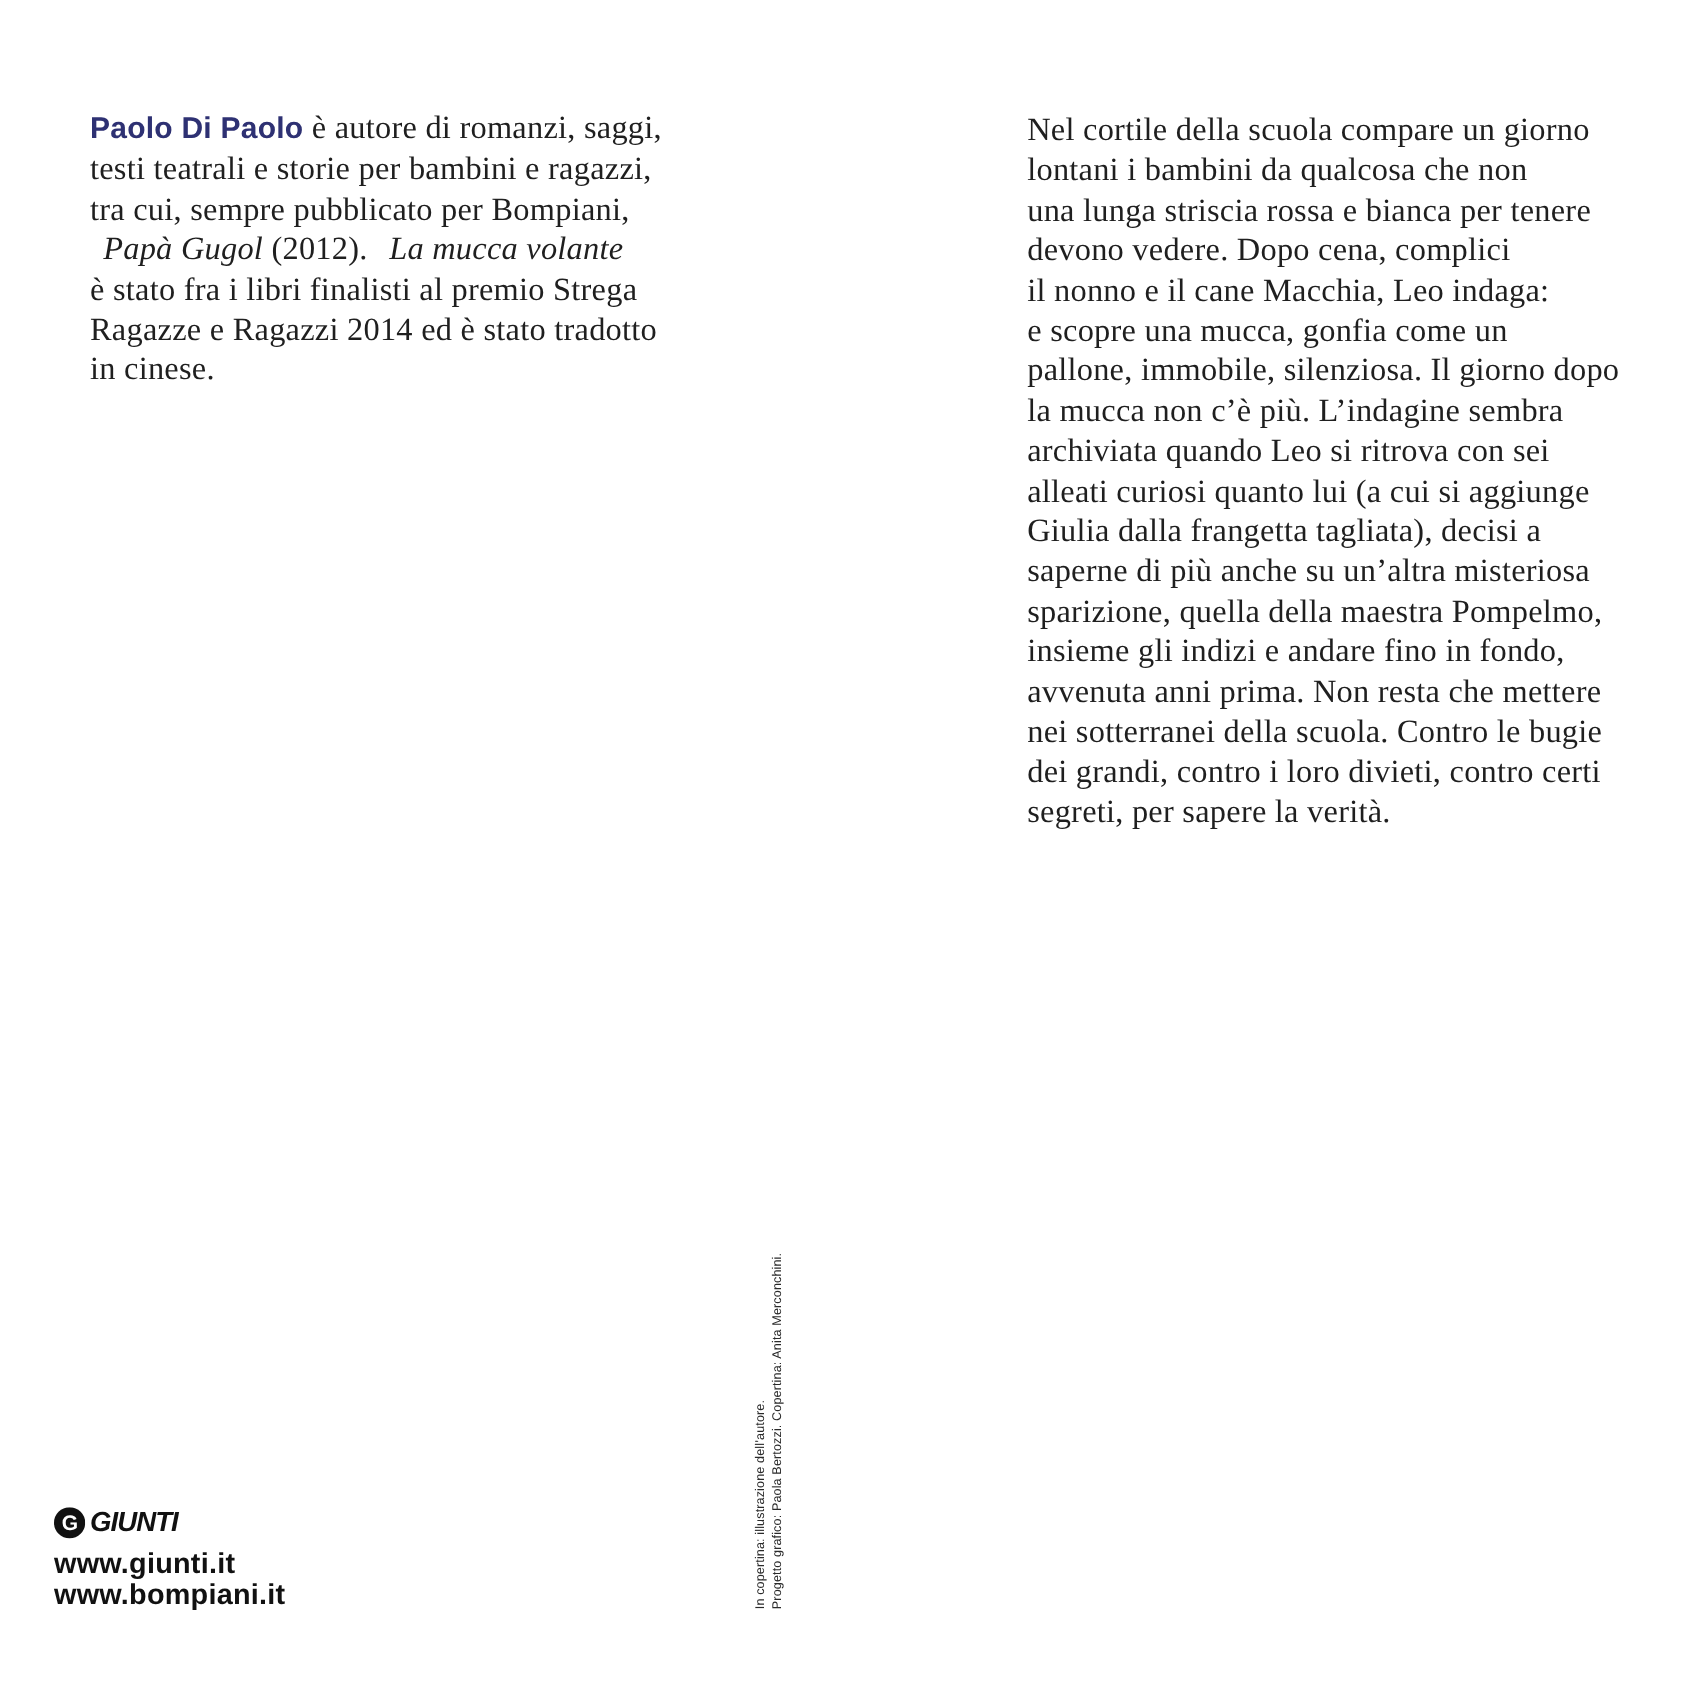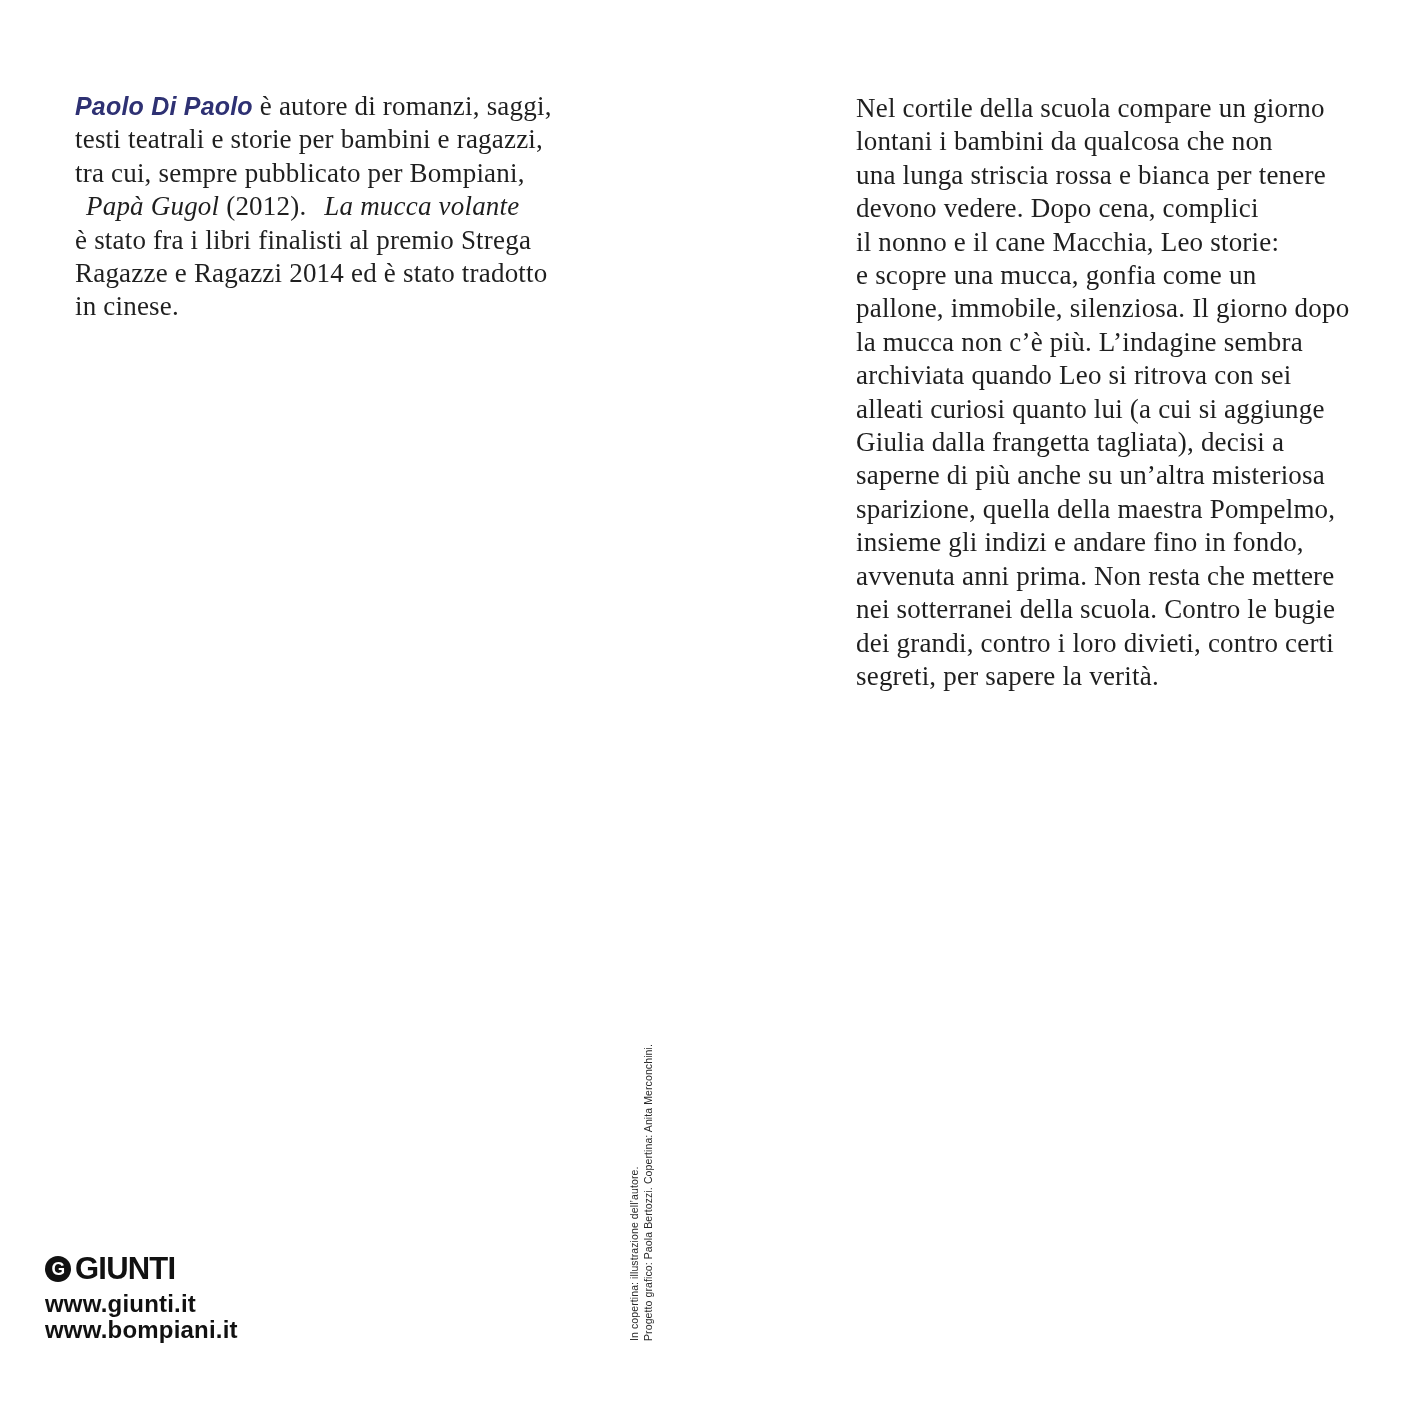--- a/index.html
+++ b/index.html
@@ -28,21 +28,20 @@
   }
   .bio { left: 75px; top: 90px; width: 560px; }
   .synopsis { left: 856px; top: 92px; width: 560px; }
   .line { white-space: nowrap; }
 
   .name {
     font-family: "Liberation Sans", sans-serif;
     font-weight: bold;
     font-size: 25px;
     color: var(--accent);
-    font-style: italic;
   }
   .it { font-style: italic; margin-left: 11px; }
 
   
   .credits {
     position: absolute;
     left: 627px; top: 1341px;
     transform: rotate(-90deg);
     transform-origin: 0 0;
     font-family: "Liberation Sans", sans-serif;
@@ -53,23 +52,24 @@
     white-space: nowrap;
   }
 
   
   .publisher { position: absolute; left: 45px; top: 1255px; }
   .logo-row { display: flex; align-items: center; gap: 4px; height: 27px; }
   .logo-mark { width: 26px; height: 26px; display: block; }
   .logo-text {
     font-family: "Liberation Sans", sans-serif;
     font-weight: bold;
-    font-size: 31px;
+    font-size: 23px;
     letter-spacing: -0.8px;
     color: var(--black);
+    font-style: italic;
   }
   .urls {
     margin-top: 9px;
     font-family: "Liberation Sans", sans-serif;
     font-weight: bold;
     font-size: 24px;
     line-height: 26px;
     letter-spacing: 0.2px;
     color: var(--black);
   }
@@ -87,21 +87,21 @@
       <div class="line">è stato fra i libri finalisti al premio Strega</div>
       <div class="line">Ragazze e Ragazzi 2014 ed è stato tradotto</div>
       <div class="line">in cinese.</div>
     </div>
 
   <div class="textblock synopsis">
       <div class="line">Nel cortile della scuola compare un giorno</div>
       <div class="line">lontani i bambini da qualcosa che non</div>
       <div class="line">una lunga striscia rossa e bianca per tenere</div>
       <div class="line">devono vedere. Dopo cena, complici</div>
-      <div class="line">il nonno e il cane Macchia, Leo storie:</div>
+      <div class="line">il nonno e il cane Macchia, Leo indaga:</div>
       <div class="line">e scopre una mucca, gonfia come un</div>
       <div class="line">pallone, immobile, silenziosa. Il giorno dopo</div>
       <div class="line">la mucca non c’è più. L’indagine sembra</div>
       <div class="line">archiviata quando Leo si ritrova con sei</div>
       <div class="line">alleati curiosi quanto lui (a cui si aggiunge</div>
       <div class="line">Giulia dalla frangetta tagliata), decisi a</div>
       <div class="line">saperne di più anche su un’altra misteriosa</div>
       <div class="line">sparizione, quella della maestra Pompelmo,</div>
       <div class="line">insieme gli indizi e andare fino in fondo,</div>
       <div class="line">avvenuta anni prima. Non resta che mettere</div>

